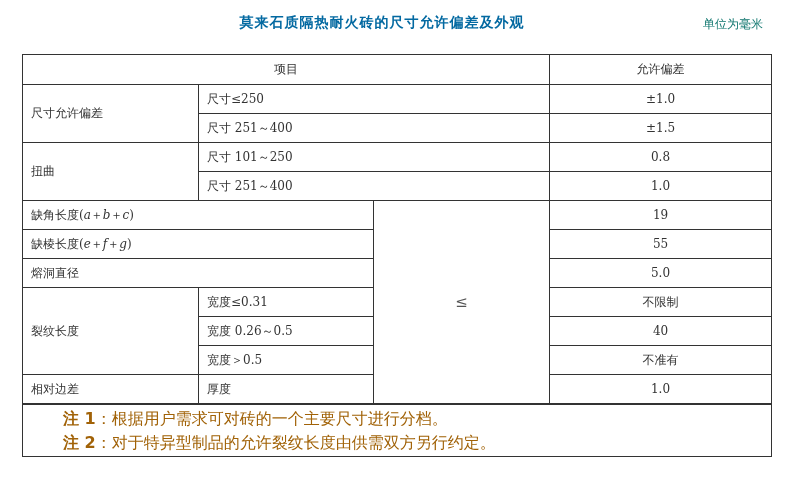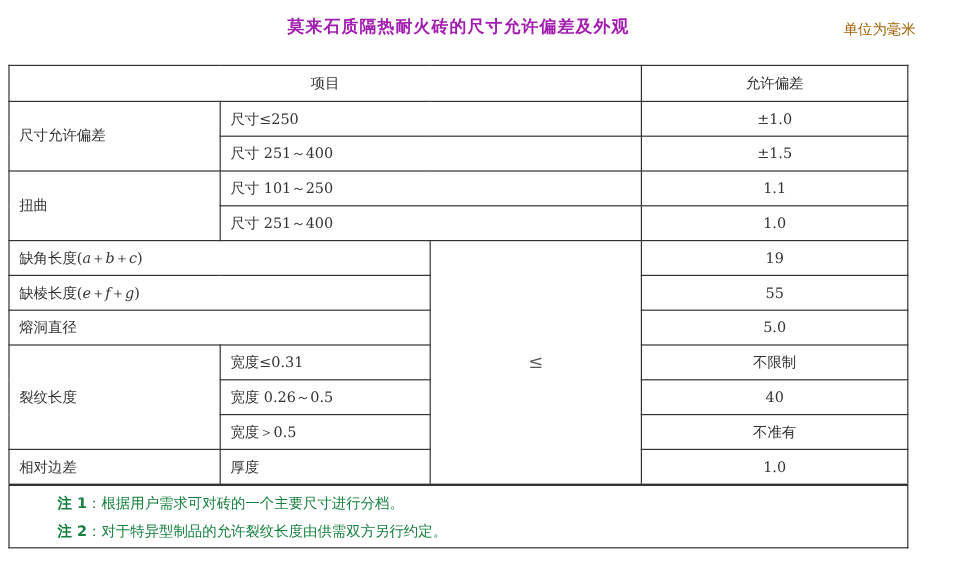--- a/index.html
+++ b/index.html
@@ -1,31 +1,31 @@
 <!DOCTYPE html>
 <html><head>
 <meta charset="utf-8">
 <style>
   html, body { margin: 0; padding: 0; background: #ffffff; }
   body { width: 800px; height: 481px; position: relative; overflow: hidden;
          font-family: "DejaVu Serif", "Liberation Serif", serif; color: #222; }
   .title { position: absolute; top: 14px; left: 0; width: 800px; text-align: center;
            font-family: "DejaVu Sans", "Liberation Sans", sans-serif; font-weight: bold;
-           font-size: 14px; letter-spacing: 1px; color: #a21caf; }
+           font-size: 14px; letter-spacing: 1px; color: #0369a1; }
   .title span { position: relative; left: -18px; }
-  .unit { position: absolute; top: 16px; left: 703px; font-size: 12px; color: #a16207; }
-  table.spec { position: absolute; top: 54px; left: 7px; width: 749px;
+  .unit { position: absolute; top: 16px; left: 703px; font-size: 12px; color: #0f766e; }
+  table.spec { position: absolute; top: 54px; left: 22px; width: 749px;
                border-collapse: collapse; table-layout: fixed; font-size: 12px; }
   table.spec td { border: 1px solid #333; height: 28px; padding: 0 8px; vertical-align: middle;
                   color: #333; white-space: nowrap; }
   table.spec td.c { text-align: center; }
   table.spec tr.hdr td { height: 29px; }
   table.spec td.leq { text-align: center; font-size: 15px; color: #555; }
   table.spec tr.notes td { height: 51px; padding: 0 0 0 40px; border-top: 2px solid #333; }
-  .note { font-size: 12px; line-height: 24px; color: #15803d; }
+  .note { font-size: 16px; line-height: 24px; color: #a16207; }
   .note b { font-family: "DejaVu Sans", "Liberation Sans", sans-serif; font-weight: bold; }
   table.spec { border: 1.5px solid #222; }
   i { font-style: italic; }
 </style>
 </head>
 <body>
 
 <div class="title"><span>莫来石质隔热耐火砖的尺寸允许偏差及外观</span></div>
 <div class="unit">单位为毫米</div>
 
@@ -46,21 +46,21 @@
     <td colspan="2">尺寸≤250</td>
     <td class="c">±1.0</td>
   </tr>
   <tr>
     <td colspan="2">尺寸 251～400</td>
     <td class="c">±1.5</td>
   </tr>
   <tr>
     <td rowspan="2">扭曲</td>
     <td colspan="2">尺寸 101～250</td>
-    <td class="c">1.1</td>
+    <td class="c">0.8</td>
   </tr>
   <tr>
     <td colspan="2">尺寸 251～400</td>
     <td class="c">1.0</td>
   </tr>
   <tr>
     <td colspan="2">缺角长度(<i>a</i>＋<i>b</i>＋<i>c</i>)</td>
     <td class="leq" rowspan="7">≤</td>
     <td class="c">19</td>
   </tr>

